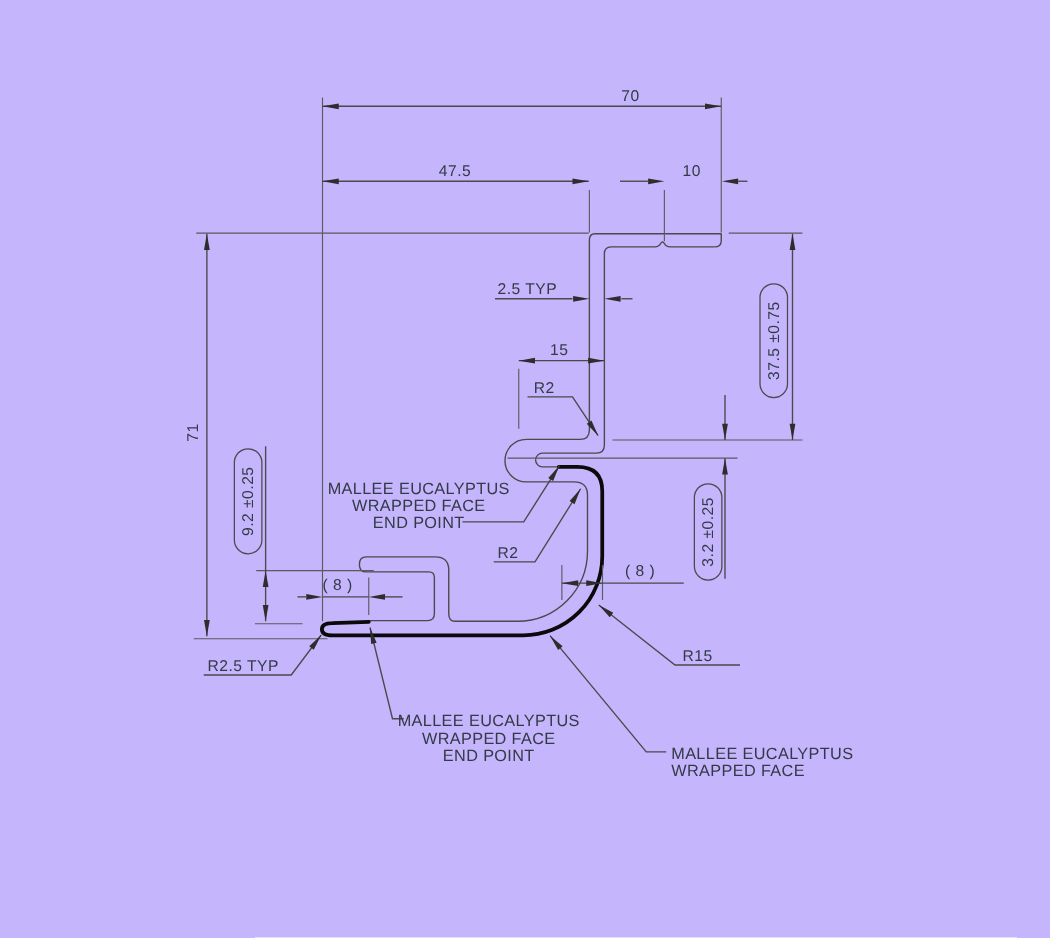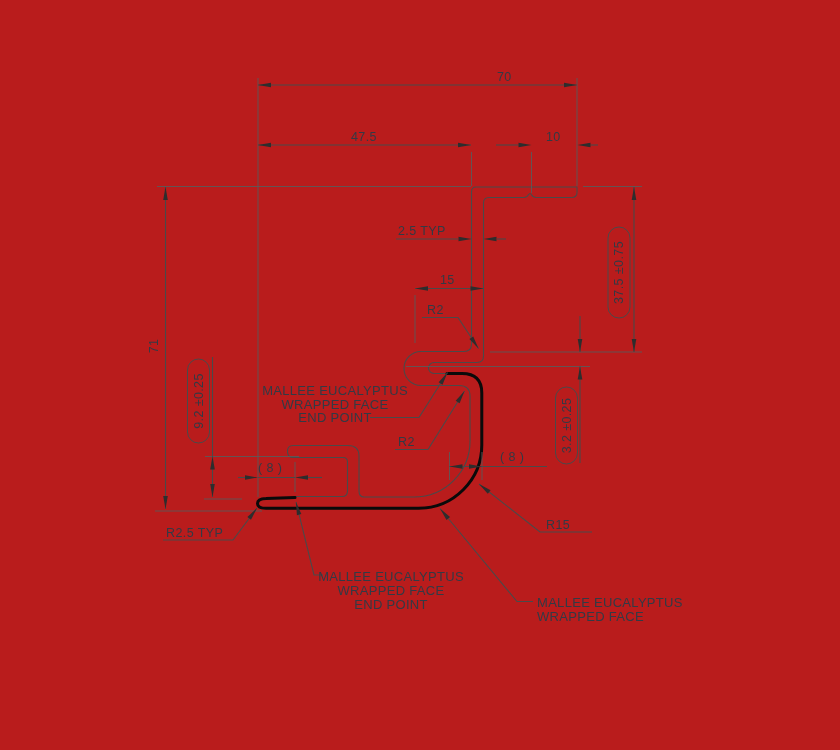--- a/index.html
+++ b/index.html
@@ -1,16 +1,16 @@
 <!DOCTYPE html>
 <html><head>
 <meta charset="utf-8">
 <style>
   html,body{margin:0;padding:0;background:#ffffff;}
-  .stage{position:relative;width:840px;height:750px;background:#b91c1c;overflow:hidden;
+  .stage{position:relative;width:840px;height:750px;background:#c4b5fd;overflow:hidden;
          font-family:"Liberation Sans", sans-serif;}
   svg{display:block;}
   .thin{stroke:#4a4a4a;stroke-width:1.1;fill:none;}
   .xline{stroke:#5a5a5a;stroke-width:0.9;fill:none;}
   .thick{stroke:#0a0a0a;stroke-width:3;fill:none;stroke-linecap:round;}
   .ah{fill:#2d2d2d;stroke:none;}
   .t{fill:#333a45;font-family:"Liberation Sans", sans-serif;font-size:12.5px;letter-spacing:0.4px;}
   .tn{fill:#333a45;font-family:"Liberation Sans", sans-serif;font-size:13px;letter-spacing:0.3px;}
   .tc{text-anchor:middle;}
   .capsule{stroke:#4a4a4a;stroke-width:1;fill:none;}

